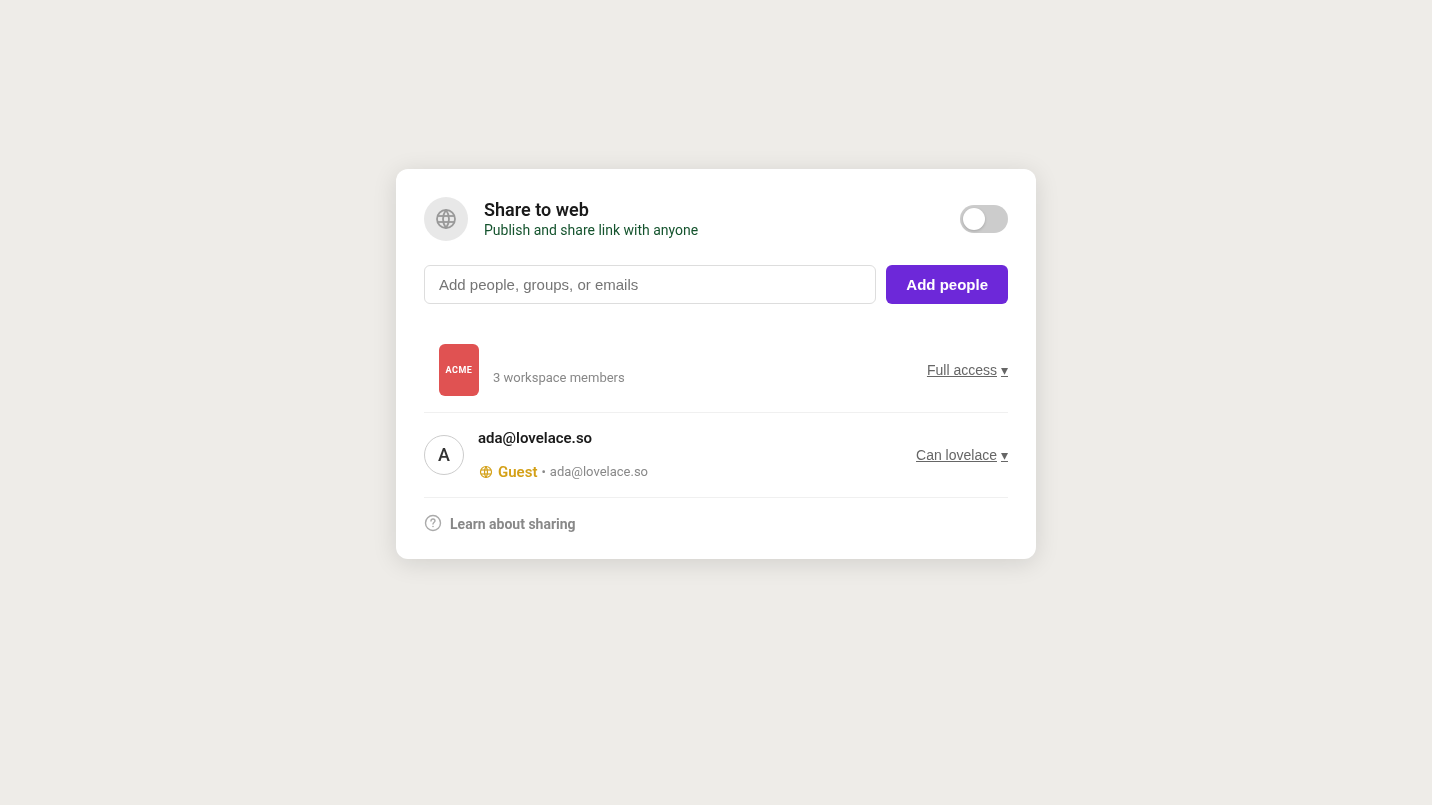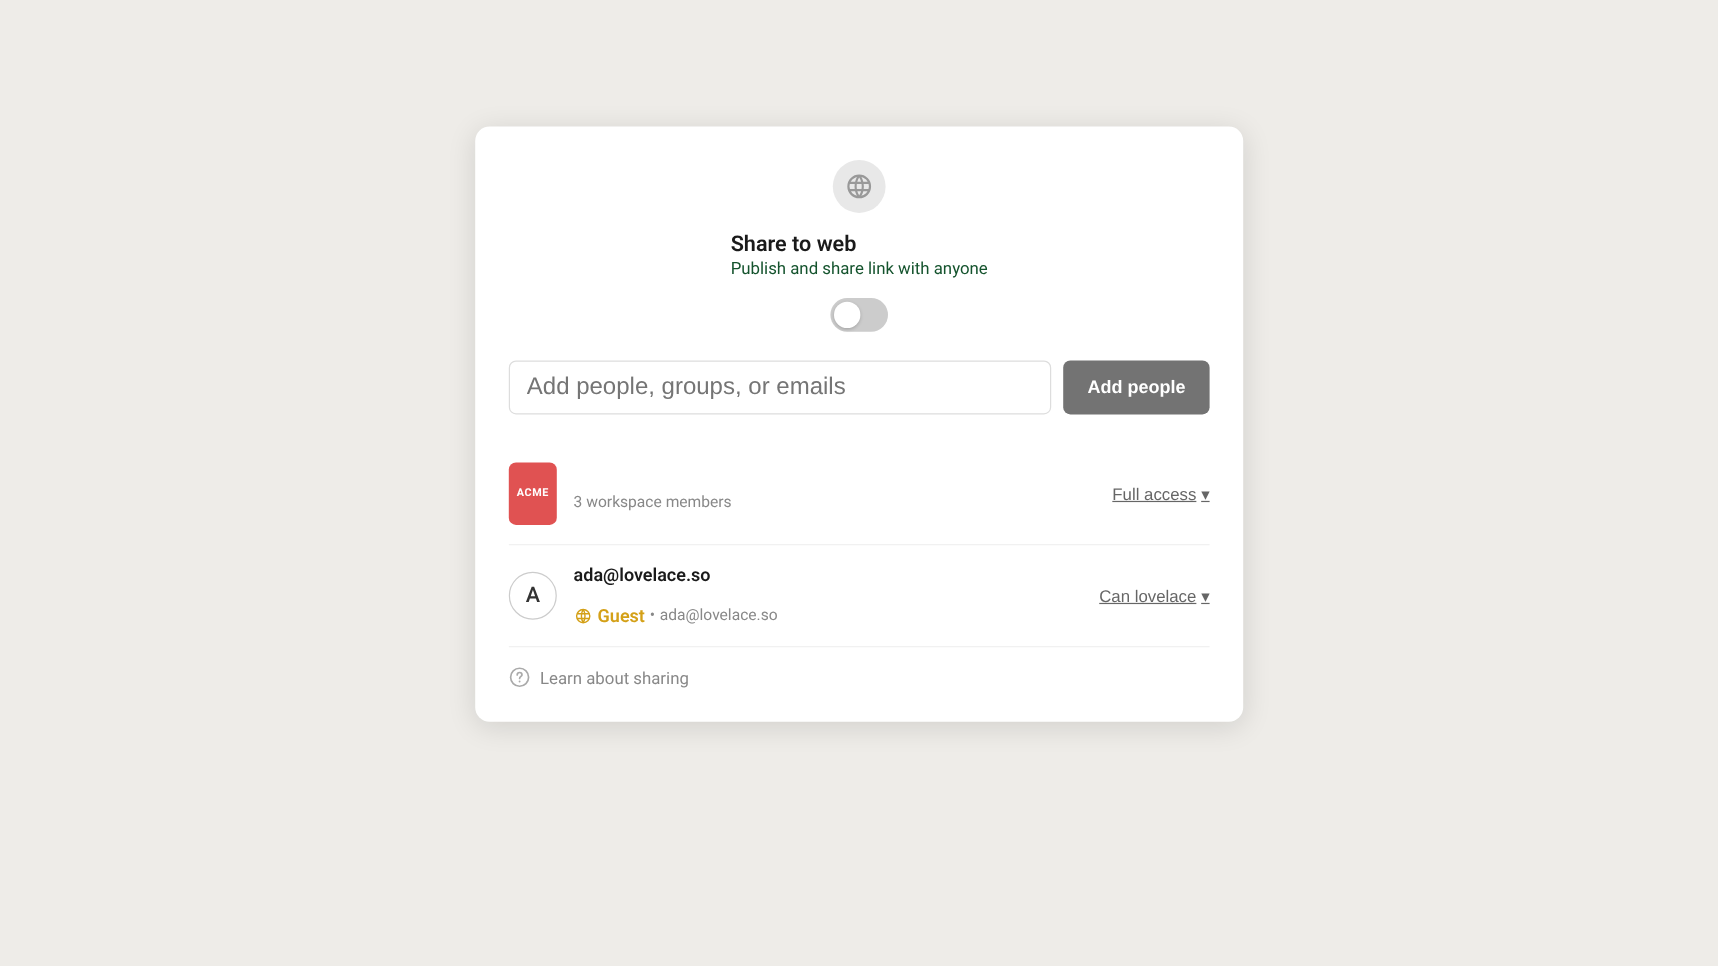--- a/index.html
+++ b/index.html
@@ -23,21 +23,20 @@
       padding: 28px 28px 24px 28px;
       position: relative;
       z-index: 1;
     }
 
     .share-to-web-row {
       display: flex;
       align-items: center;
       gap: 16px;
       margin-bottom: 24px;
-      flex-direction: column;
     }
 
     .globe-icon-wrap {
       width: 44px;
       height: 44px;
       border-radius: 50%;
       background: #e8e8e8;
       display: flex;
       align-items: center;
       justify-content: center;
@@ -86,27 +85,27 @@
       display: flex;
       gap: 10px;
       margin-bottom: 24px;
     }
 
     .add-people-input {
       flex: 1;
       border: 1.5px solid #ddd;
       border-radius: 6px;
       padding: 10px 14px;
-      font-size: 20px;
+      font-size: 15px;
       color: #4c1d95;
       outline: none;
     }
 
     .add-people-btn {
-      background: #737373;
+      background: #6d28d9;
       color: white;
       border: none;
       border-radius: 6px;
       padding: 10px 20px;
       font-size: 15px;
       font-weight: 600;
       cursor: pointer;
       white-space: nowrap;
     }
 
@@ -124,20 +123,21 @@
 
     .avatar-acme {
       width: 40px;
       height: 52px;
       border-radius: 6px;
       background: #e05252;
       display: flex;
       align-items: center;
       justify-content: center;
       flex-shrink: 0;
+      margin-left: 15px;
     }
 
     .acme-text {
       font-size: 9px;
       font-weight: 700;
       color: white;
       letter-spacing: 0.5px;
     }
 
     .avatar-letter {
@@ -201,20 +201,21 @@
     }
 
     .learn-row {
       display: flex;
       align-items: center;
       gap: 8px;
       padding-top: 16px;
       color: #888;
       font-size: 14px;
       cursor: pointer;
+      font-weight: bold;
     }
 
     
     .page-wrapper {
       position: relative;
       display: flex;
       align-items: center;
       justify-content: center;
       width: 100%;
       height: 100%;

